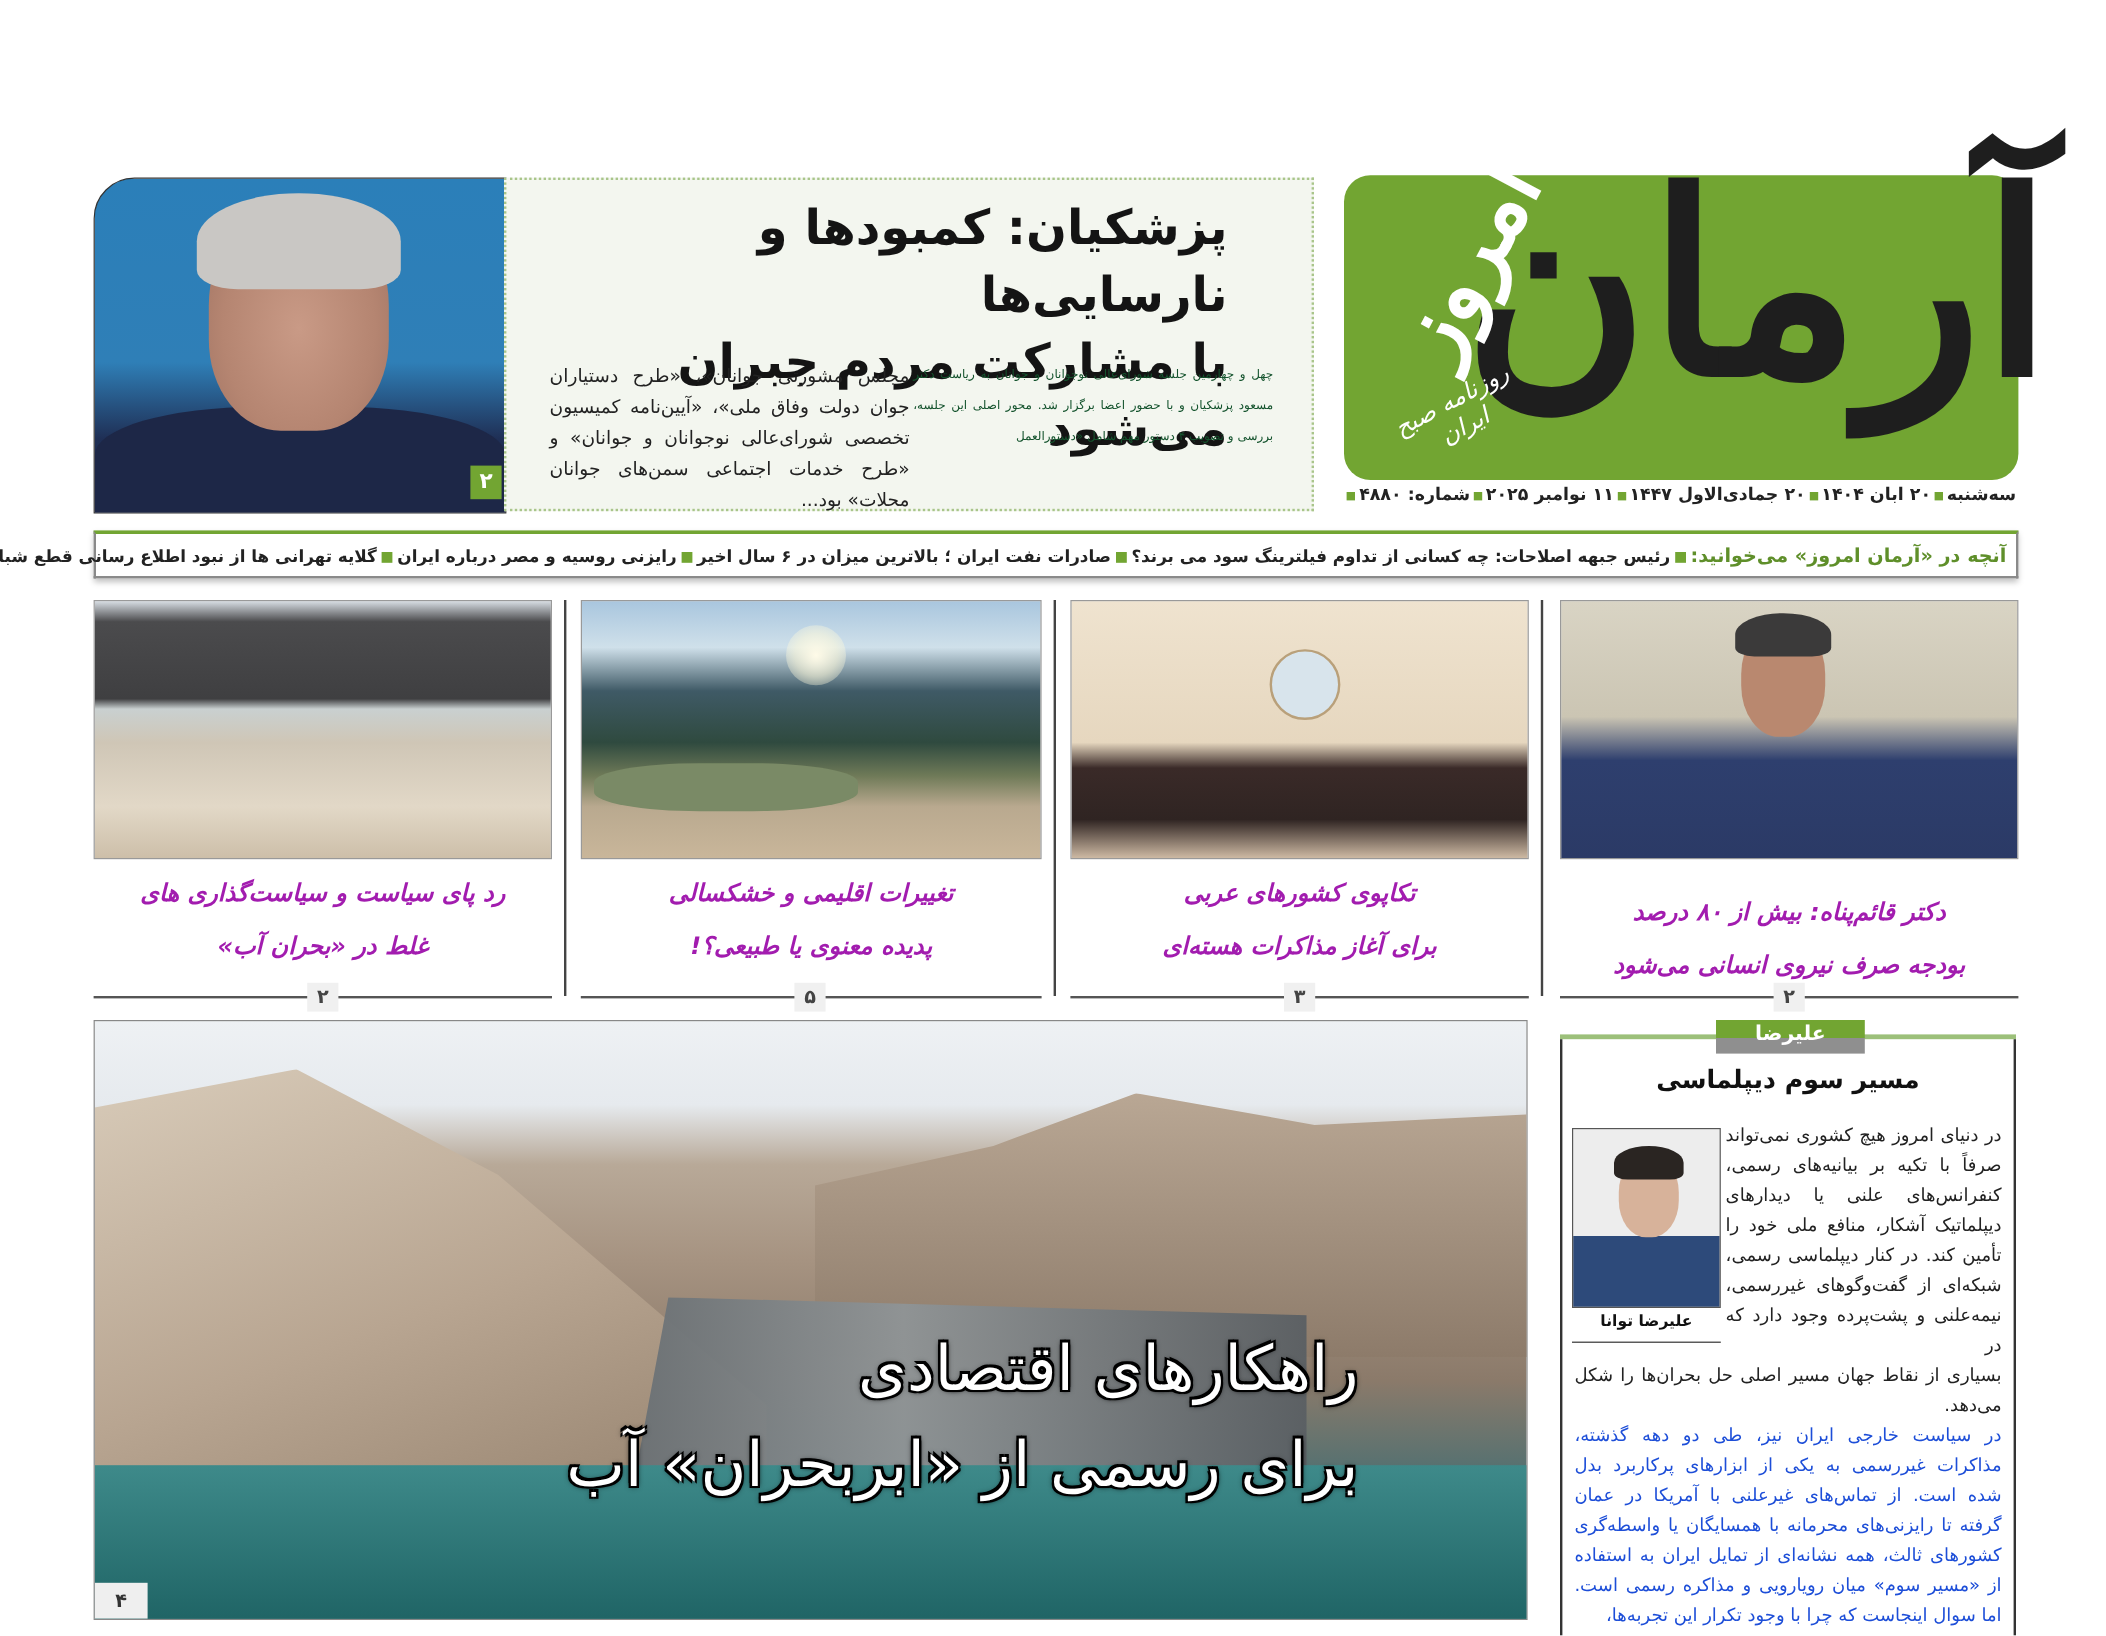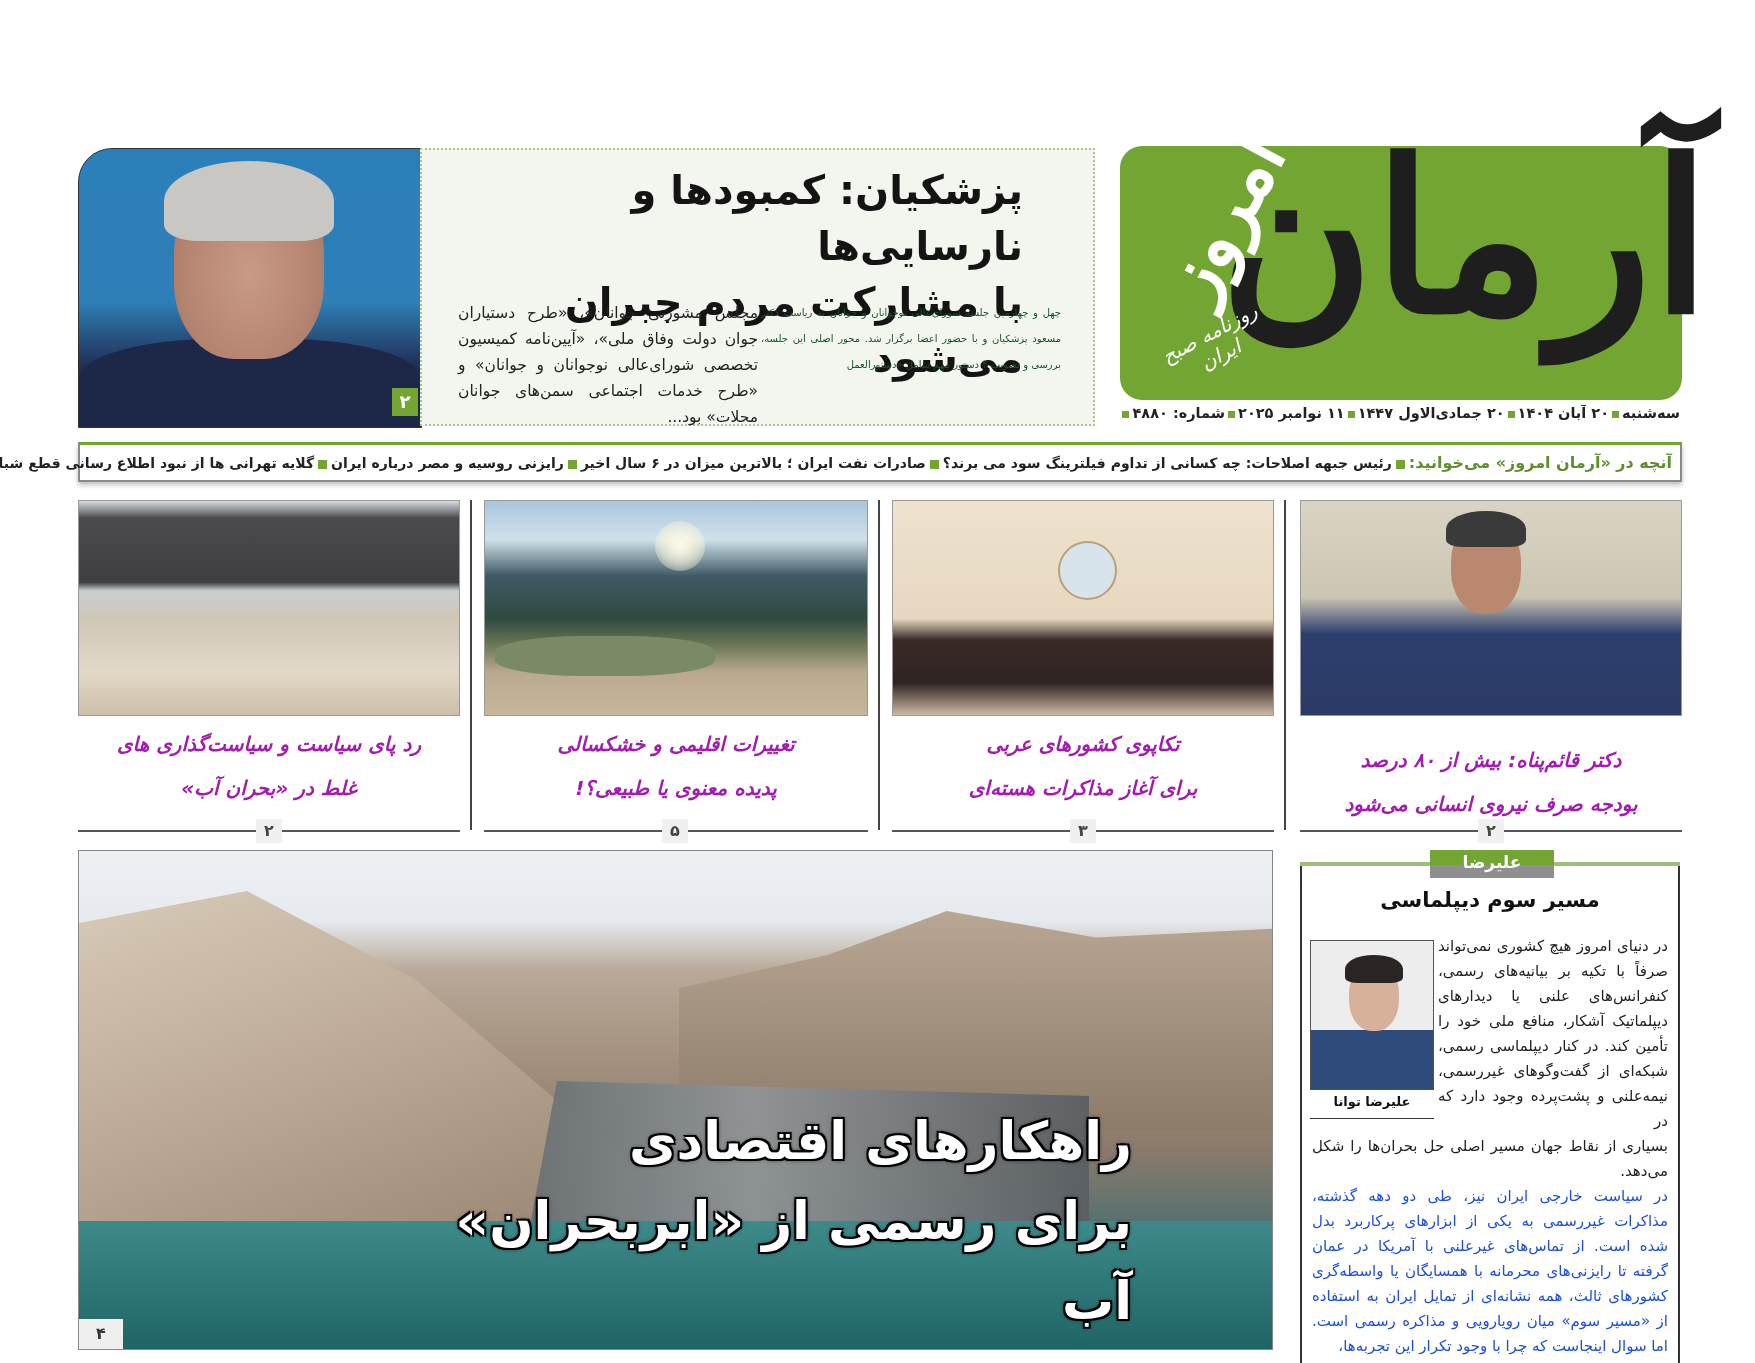--- a/index.html
+++ b/index.html
@@ -34,21 +34,21 @@
   .rule{position:absolute;top:830px;height:2px;background:#555;}
   .pg-num{position:absolute;top:819px;width:26px;height:24px;background:#f0f0f0;color:#444;font-weight:bold;font-size:16px;text-align:center;line-height:24px;}
   .vsep{position:absolute;top:500px;width:2px;height:330px;background:#444;}
   
   #main-photo{left:78px;top:850px;width:1195px;height:500px;overflow:hidden;border:1px solid #888;box-sizing:border-box;
      background:linear-gradient(180deg,#eef1f4 0%,#e6eaee 14%,#b8a998 24%,#a69381 40%,#8b7a6a 60%,#4b6f72 78%,#2f7a7c 92%,#2a6a6b 100%);}
   #main-photo .mtn-left{position:absolute;left:0;top:40px;width:560px;height:400px;background:linear-gradient(160deg,#d8cbb9 0%,#b8a591 50%,#8f7c68 100%);clip-path:polygon(0 8%,30% 0,60% 22%,100% 70%,100% 100%,0 100%);}
   #main-photo .mtn-right{position:absolute;left:600px;top:60px;width:595px;height:220px;background:linear-gradient(180deg,#b9a794,#8d7b6a);clip-path:polygon(0 35%,25% 20%,45% 0,70% 12%,100% 8%,100% 100%,0 100%);}
   #main-photo .dam{position:absolute;left:450px;top:230px;width:560px;height:150px;background:linear-gradient(90deg,#6a7074,#8f9496 40%,#5a5f63);clip-path:polygon(5% 0,100% 10%,100% 100%,0 100%);opacity:.95;}
   #main-photo .water{position:absolute;left:0;top:370px;width:1195px;height:130px;background:linear-gradient(180deg,#3e8a8a,#1f6465);}
-  #main-headline{position:absolute;right:140px;top:250px;width:700px;font-size:52px;font-weight:bold;line-height:80px;text-align:right;color:#fff;text-shadow:0 0 3px #000,0 0 5px #000,2px 2px 0 #000,-2px -2px 0 #000,2px -2px 0 #000,-2px 2px 0 #000;}
+  #main-headline{position:absolute;right:140px;top:250px;width:700px;font-size:52px;font-weight:normal;line-height:80px;text-align:right;color:#fff;text-shadow:0 0 3px #000,0 0 5px #000,2px 2px 0 #000,-2px -2px 0 #000,2px -2px 0 #000,-2px 2px 0 #000;}
   #main-pg{position:absolute;left:0;bottom:0;width:44px;height:30px;background:#efefef;color:#333;font-weight:bold;font-size:16px;text-align:center;line-height:30px;}
   
   #editorial{left:1300px;top:866px;width:380px;height:497px;border-left:2px solid #333;border-right:2px solid #333;box-sizing:border-box;}
   #ed-topbar{left:1300px;top:862px;width:380px;height:4px;background:#9cc07a;}
   #ed-label{left:1430px;top:850px;width:124px;height:28px;color:#fff;font-weight:bold;font-size:17px;text-align:center;line-height:24px;background:linear-gradient(180deg,#72a532 0 55%,#8f8f8f 55% 100%);}
   #ed-title{position:absolute;left:0;top:22px;width:376px;text-align:center;font-size:21px;font-weight:bold;}
   #ed-photo{position:absolute;left:8px;top:74px;width:124px;height:150px;border:1px solid #555;box-sizing:border-box;background:linear-gradient(180deg,#ededed 0 60%,#2d4a7a 60% 100%);overflow:hidden;}
   #ed-photo .face{position:absolute;left:38px;top:22px;width:50px;height:68px;border-radius:45%;background:#d7b29a;}
   #ed-photo .hair{position:absolute;left:34px;top:14px;width:58px;height:28px;border-radius:50% 50% 20% 20%;background:#2a2522;}
   #ed-author{position:absolute;left:8px;top:228px;width:124px;text-align:center;font-size:13px;font-weight:bold;}

